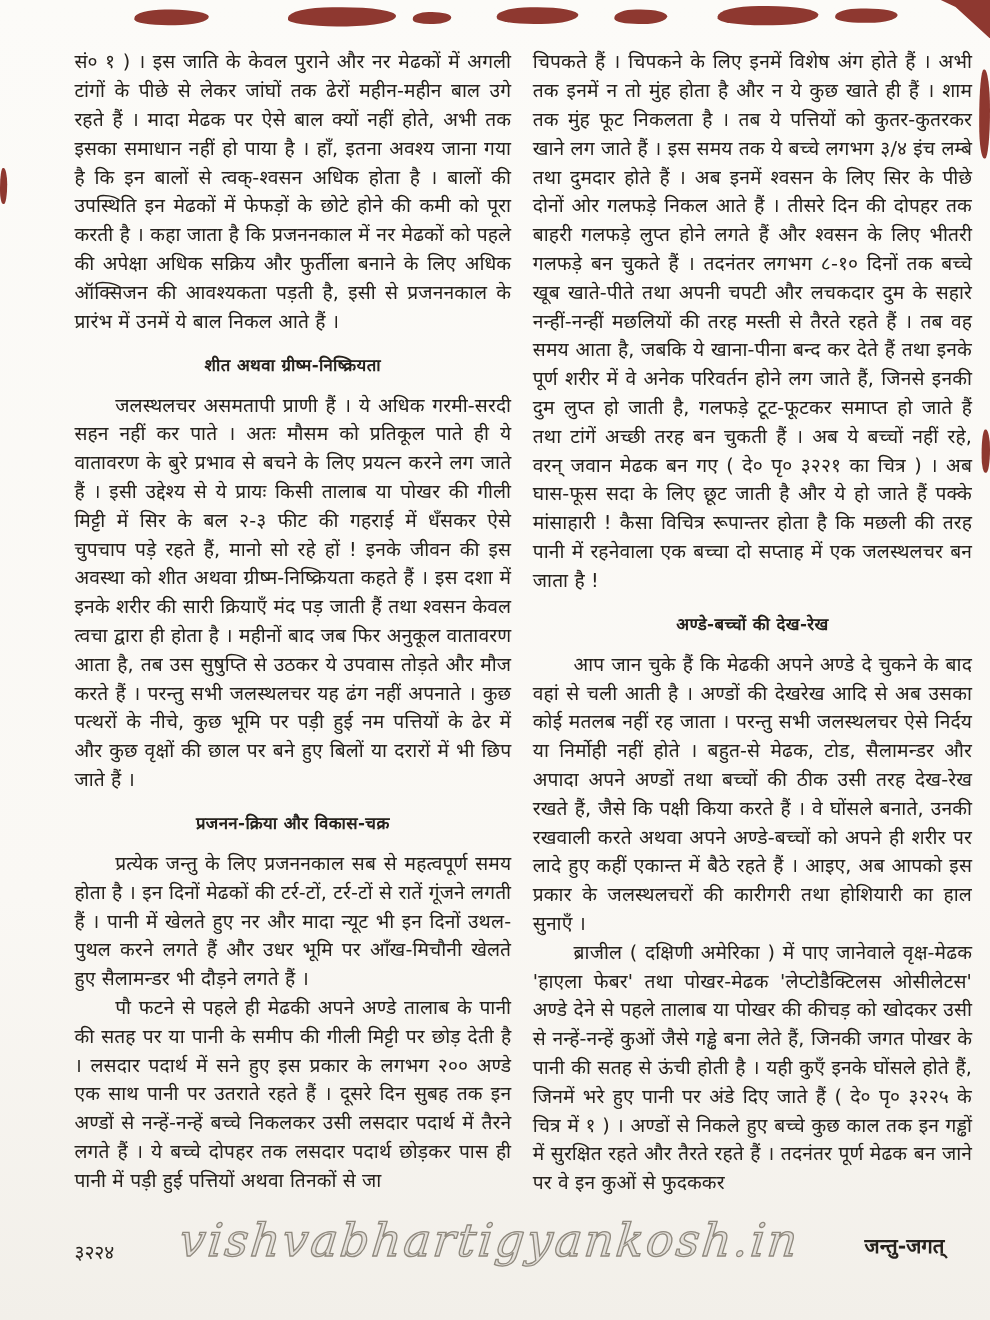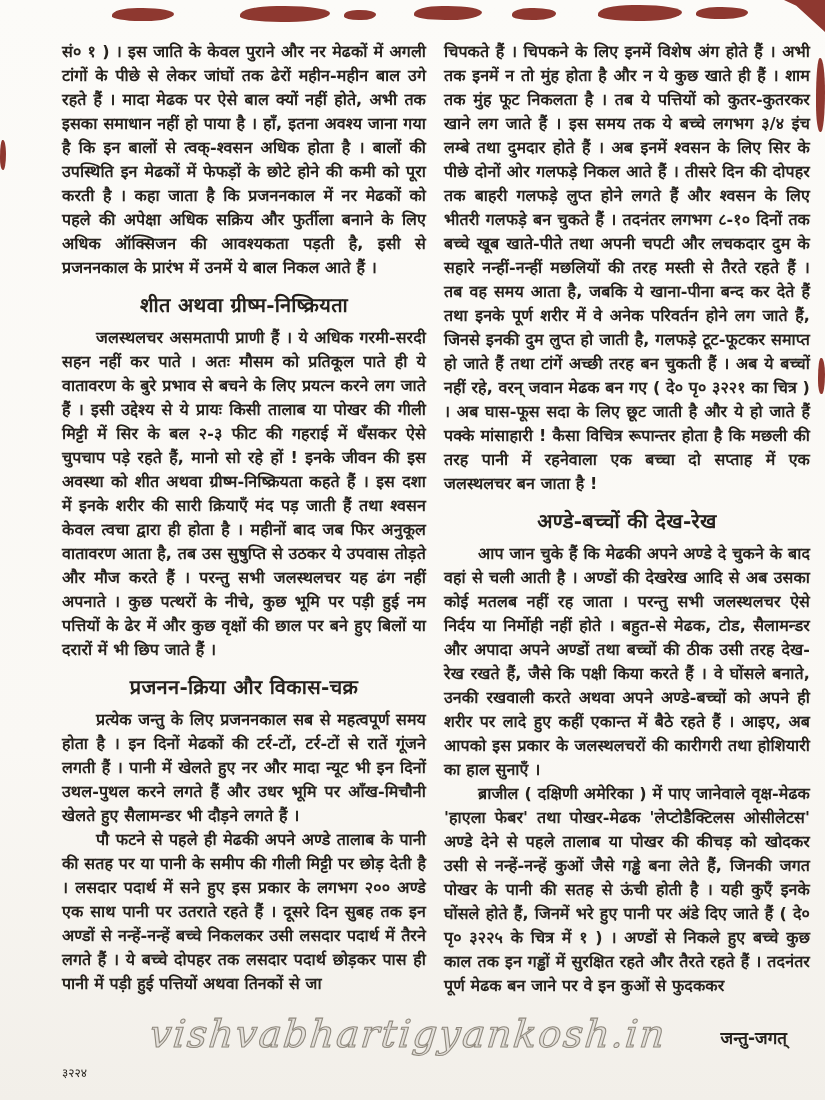--- a/index.html
+++ b/index.html
@@ -36,35 +36,35 @@
     top: 40px;
     width: 364px;
     text-align: justify;
     font-size: 16px;
     line-height: 24px;
     letter-spacing: .1px;
   }
   .col-left  { left: 62px; }
   .col-right { left: 444px; width: 366px; }
 
-  .col p { margin: 0; font-weight: bold; }
+  .col p { margin: 0; }
   .col p.indent { text-indent: 34px; }
 
   .heading {
     text-align: center;
     font-weight: bold;
-    font-size: 20px;
+    font-size: 14px;
     margin: 13px 0 9px 0;
     letter-spacing: .3px;
   }
 
   .footer-pagenum {
     position: absolute;
-    left: 62px; top: 1064px;
-    font-size: 12px;
+    left: 62px; top: 1032px;
+    font-size: 16px;
   }
   .footer-title {
     position: absolute;
     right: 38px; top: 1026px;
     font-size: 17px;
     font-weight: bold;
   }
   .watermark {
     position: absolute;
     left: 150px; top: 1012px;

